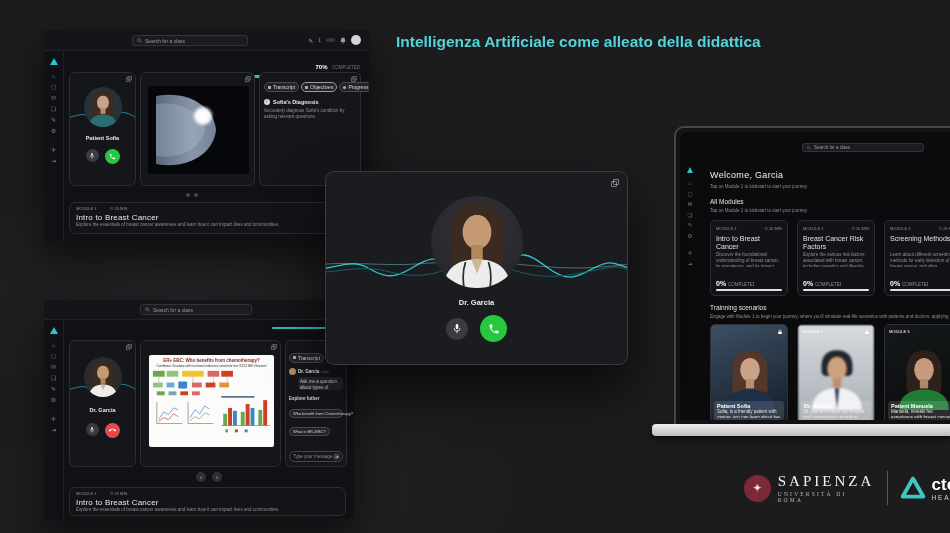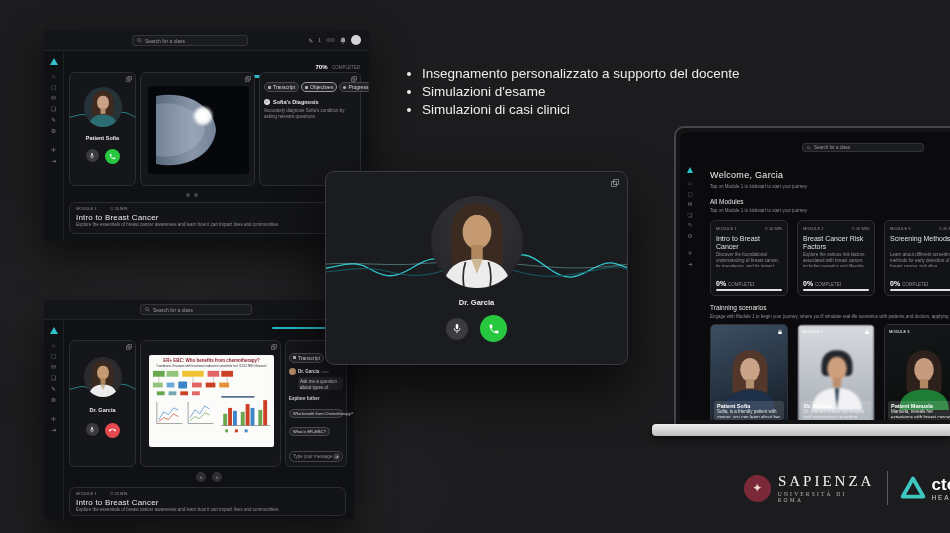--- a/index.html
+++ b/index.html
@@ -54,25 +54,21 @@
   .sap-sub{font-family:"Liberation Serif",serif;font-size:5.5px;letter-spacing:2.2px;color:#b9b9b9;margin-top:1px;}
   .vdiv{width:1px;height:34px;background:#5a5a5e;}
   .ctc-name{font-size:17px;font-weight:700;color:#fff;line-height:1;}
   .ctc-sub{font-size:6.5px;letter-spacing:1.8px;color:#d6d6d6;margin-top:1px;}
 </style>
 </head>
 <body>
 
 <div class="stage">
 
-  <ul class="slide-bullets">
-    <li>Insegnamento personalizzato a supporto del docente</li>
-    <li>Simulazioni d'esame</li>
-    <li>Simulazioni di casi clinici</li>
-  </ul>
+  <div class="slide-title">Intelligenza Artificiale come alleato della didattica</div>
 
   <div class="win" style="left:44px;top:30px;width:325px;height:211px;">
     <div class="hdr" style="height:21px;">
       <div class="search" style="left:88px;top:5px;width:116px;height:11px;">
         <svg width="5" height="5" viewBox="0 0 10 10">
             <circle cx="4" cy="4" r="3" fill="none" stroke="#9a9aa0"></circle>
             <line x1="6.4" y1="6.4" x2="9" y2="9" stroke="#9a9aa0"></line>
           </svg>
         <span>Search for a class</span>
       </div>
@@ -582,21 +578,21 @@
             <path d="M6.6 10.8c1.4 2.8 3.8 5.1 6.6 6.6l2.2-2.2c.3-.3.7-.4 1-.2 1.1.4 2.3.6 3.6.6.6 0 1 .4 1 1V20c0 .6-.4 1-1 1C10.6 21 3 13.4 3 4c0-.6.4-1 1-1h3.5c.6 0 1 .4 1 1 0 1.2.2 2.4.6 3.6.1.3 0 .7-.2 1l-2.3 2.2z" fill="#fff"></path>
           </svg>
       </span>
     </div>
   </div>
 
   <div class="brand">
     <div style="display:flex;align-items:center;gap:7px;">
       <span class="sap-seal">✦</span>
       <span>
-        <span class="sap-name" style="display:block;text-align:center;">SAPIENZA</span>
+        <span class="sap-name" style="display:block;">SAPIENZA</span>
         <span class="sap-sub" style="display:block;">UNIVERSITÀ DI ROMA</span>
       </span>
     </div>
     <span class="vdiv"></span>
     <div style="display:flex;align-items:center;gap:6px;">
       <svg width="26" height="24" viewBox="0 0 30 28">
           <path d="M15 3 L27 24 L3 24 Z" fill="none" stroke="#3ec6c0" stroke-width="4.5" stroke-linejoin="round"></path>
         </svg>
       <span>
         <span class="ctc-name" style="display:block;">ctc</span>

